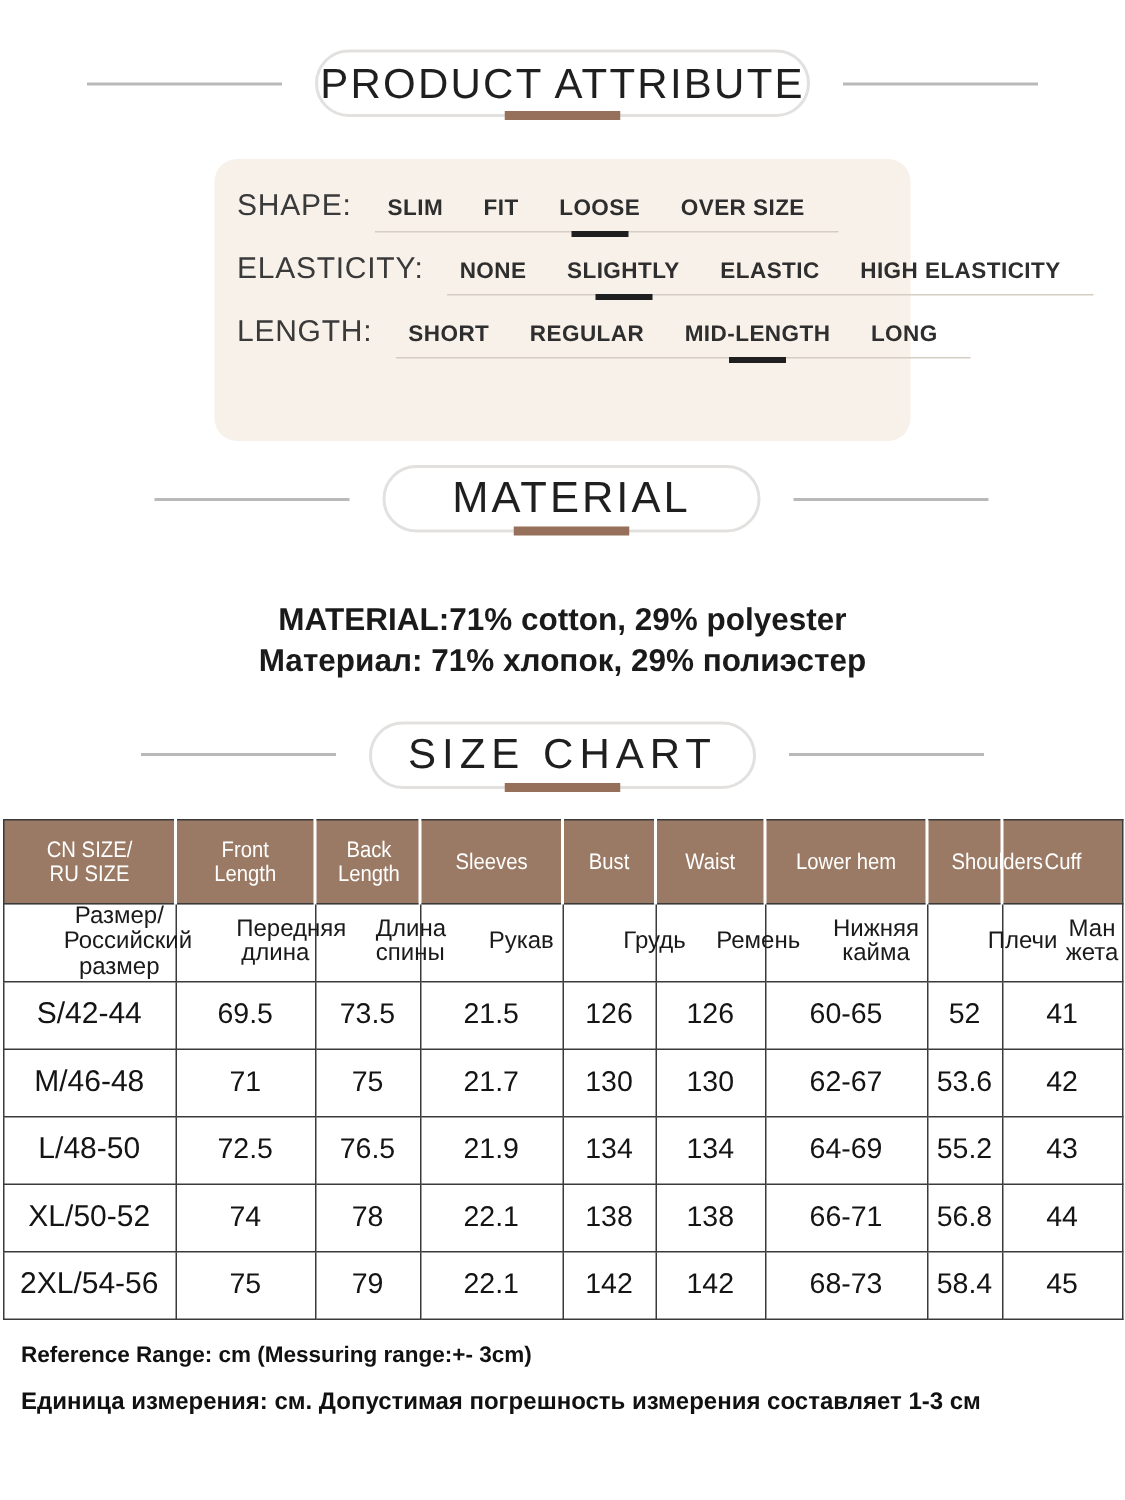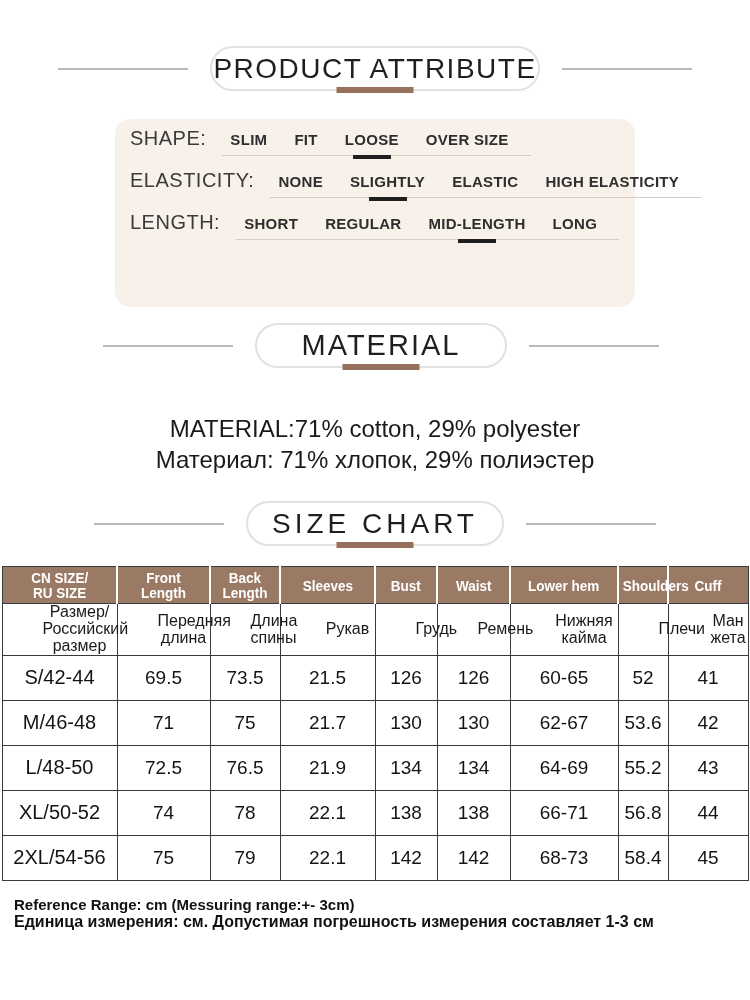--- a/index.html
+++ b/index.html
@@ -21,74 +21,74 @@
   .pill .accent-bar {
     position:absolute; left:50%; transform:translateX(-50%); bottom:-4px;
     width:77px; height:6px; background:#96705a;
   }
   .pill.w-pa { width:330px; }
   .pill.w-mt { width:252px; }
   .pill.w-sc { width:258px; }
   .pill.w-sc .title-text { letter-spacing:4px; }
   .pill.w-mt .title-text { letter-spacing:2px; font-size:29px; }
 
-  .heading-1 { margin-top:46px; }
+  .heading-1 { margin-top:33px; }
   .heading-2 { margin-top:16px;padding-left:12px; }
   .heading-3 { margin-top:26px; }
 
   
   .attr-box {
-    width:520px; margin:28px auto 0; height:188px; border-radius:15px;
-    background:#f8f1ea; padding:8px 15px 0 15px;
+    width:464px; margin:28px auto 0; height:188px; border-radius:15px;
+    background:#f8f1ea; padding:20px 15px 0 15px;
   }
   .attr-row { display:flex; align-items:baseline; margin-bottom:13px; }
   .attr-label {
     font-size:20px; font-weight:500; color:#3a3a3a; letter-spacing:0.5px;
     white-space:nowrap; flex:0 0 auto;
   }
   .attr-opts {
     display:flex; gap:27px; align-items:baseline;
     margin-left:16px; padding:0 22px 7px 8px;
     border-bottom:1px solid #d5cdc4;
     text-align:center;
   }
   .opt { font-size:15px; font-weight:700; color:#2e2e2e; letter-spacing:0.3px; white-space:nowrap; position:relative; }
   .opt.selected::after {
     content:""; position:absolute; left:50%; transform:translateX(-50%);
     bottom:-11px; width:38px; height:4px; background:#1f1f1f;
   }
 
   
   .material-text { margin-top:46px; text-align:center; color:#1a1a1a; }
-  .material-text .line { font-size:24px; line-height:1.28; }
+  .material-text .line { font-size:21px; line-height:1.28;font-weight:bold; }
 
   
   table.size-table {
     width:746px; margin:20px auto 0; border-collapse:collapse; table-layout:fixed;
     border:1px solid #3a3a3a;
   }
   .size-table col.c1{width:115px}.size-table col.c2{width:93px}.size-table col.c3{width:70px}
   .size-table col.c4{width:95px}.size-table col.c5{width:62px}.size-table col.c6{width:73px}
   .size-table col.c7{width:108px}.size-table col.c8{width:50px}.size-table col.c9{width:80px}
   .size-table th, .size-table td { text-align:center; vertical-align:middle; white-space:pre-line; overflow:visible; }
   .size-table thead th {
     background:#9a7a64; color:#fff; height:37px; border:none; border-right:2px solid #fff;
-    font-size:15px; font-weight:700; line-height:1.05; padding:0;
+    font-size:15px; font-weight:400; line-height:1.05; padding:12px;
   }
   .size-table thead th:last-child { border-right:none; }
   .size-table thead th .sq { display:inline-block; transform:scaleX(0.9); transform-origin:center; white-space:pre-line; }
   .size-table td { border:1px solid #3a3a3a; background:#fff; }
   .size-table tr.ru-row td { height:44px; font-size:16px; color:#1a1a1a; line-height:1.05;padding-left:40px; }
   .size-table tr.data-row td { height:45px; font-size:19px; color:#141414; }
   .size-table tr.data-row td.size-col { font-size:20px; }
 
   
   .footer-notes { margin:15px 0 0 14px; color:#111; }
   .footer-notes .note-en { font-size:15px; font-weight:700; }
-  .footer-notes .note-ru { font-size:16px; font-weight:700; margin-top:0; }
+  .footer-notes .note-ru { font-size:16px; font-weight:700; margin-top:14px; }
 </style>
 </head>
 <body>
 
 <div class="heading heading-1">
   <span class="h-line"></span>
   <div class="pill w-pa">
     <span class="title-text">PRODUCT ATTRIBUTE</span>
     <span class="accent-bar"></span>
   </div>

